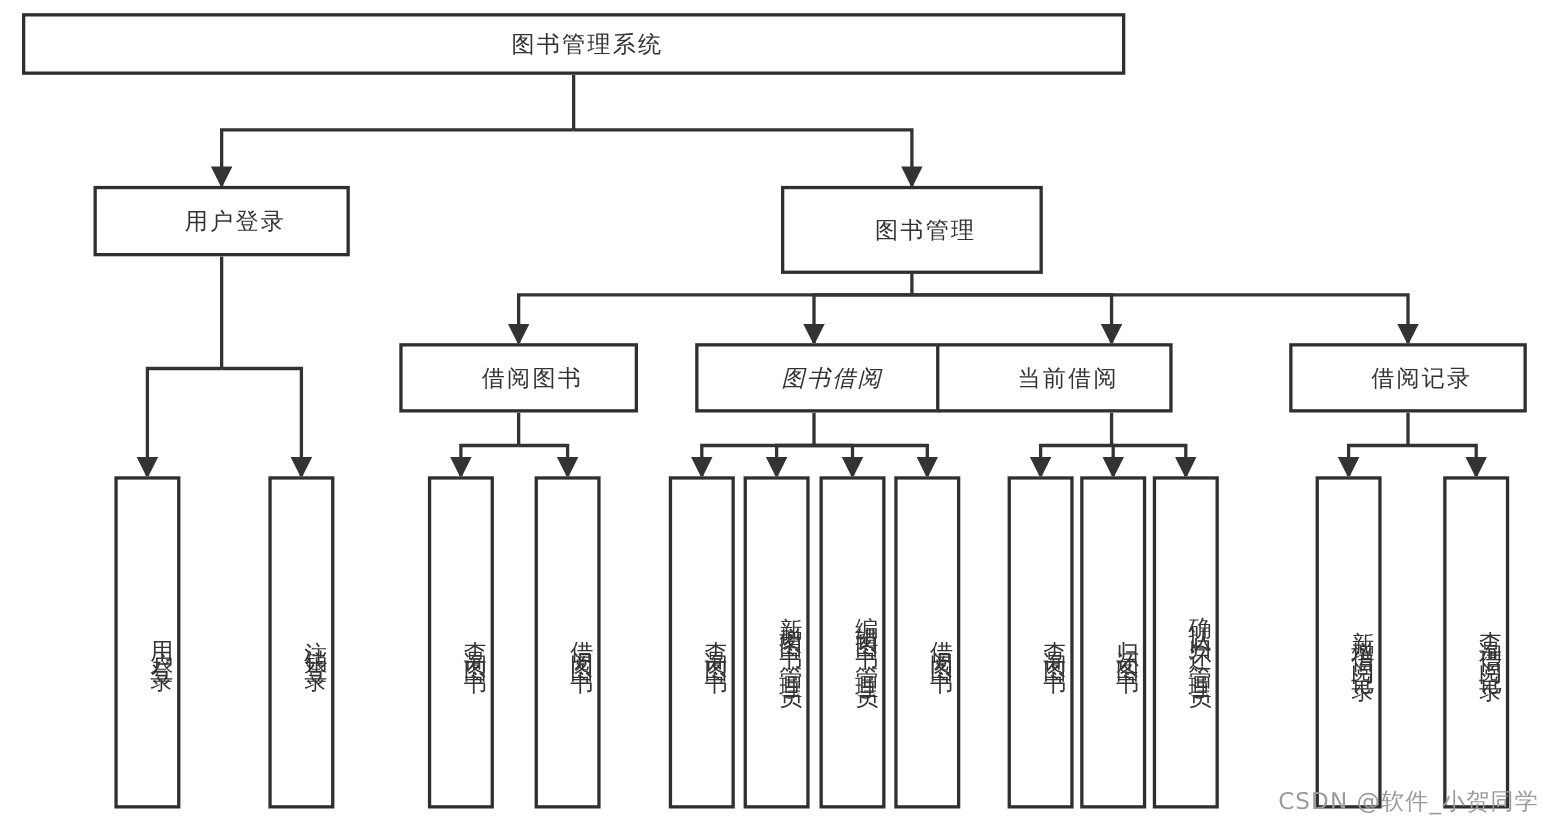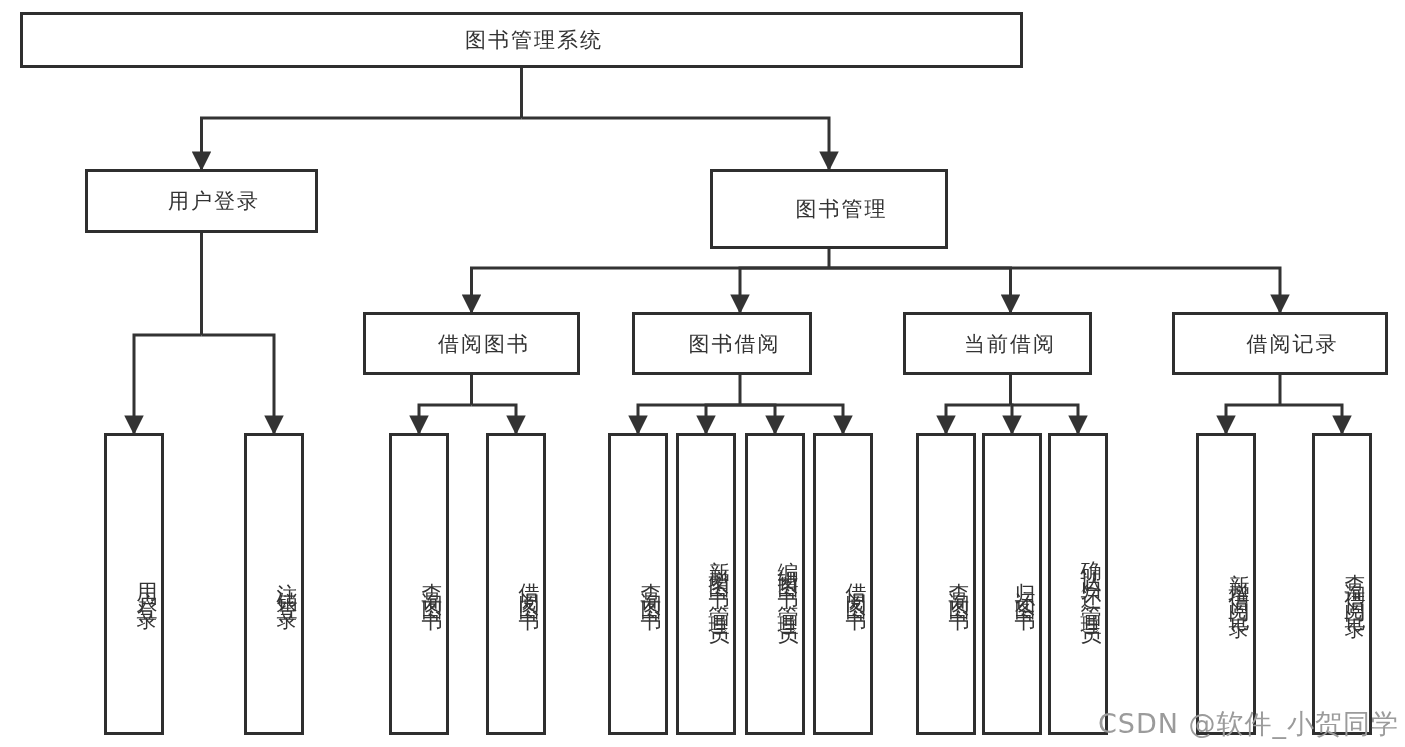--- a/index.html
+++ b/index.html
@@ -28,32 +28,32 @@
     font-size:21px;letter-spacing:9px;line-height:1;
   }
   
   .n-root{left:20px;top:12px;width:1003px;height:56px;}
   
   .n-userlogin{left:85px;top:169px;width:233px;height:64px;}
   .n-bookmgmt{left:710px;top:169px;width:238px;height:80px;}
   
   .lvl3{top:312px;height:63px;}
   .n-newbook{left:363px;width:217px;}
-  .n-borrowing{left:632px;width:180px;}
-  .n-current{left:903px;width:189px;}
+  .n-borrowing{left:632px;width:224px;font-style:italic;}
+  .n-current{left:851px;width:215px;}
   .n-records{left:1172px;width:216px;}
   
   .n-l1a{left:104px;}  .n-l1b{left:244px;}
   .n-l2a{left:389px;}  .n-l2b{left:486px;}
   .n-l3a{left:608px;}  .n-l3b{left:676px;} .n-l3c{left:745px;} .n-l3d{left:813px;}
   .n-l4a{left:916px;}  .n-l4b{left:982px;} .n-l4c{left:1048px;}
   .n-l5a{left:1196px;} .n-l5b{left:1312px;}
   #watermark{
     position:absolute;right:6px;bottom:5px;
-    font-size:27px;color:#9b9b9b;letter-spacing:1px;
+    font-size:21px;color:#9b9b9b;letter-spacing:1px;
     z-index:5;white-space:nowrap;
   }
 </style>
 </head>
 <body>
 
 <div id="stage">
 
   <svg id="wires" viewBox="0 0 1405 747" xmlns="http://www.w3.org/2000/svg" aria-hidden="true">
     <defs>

